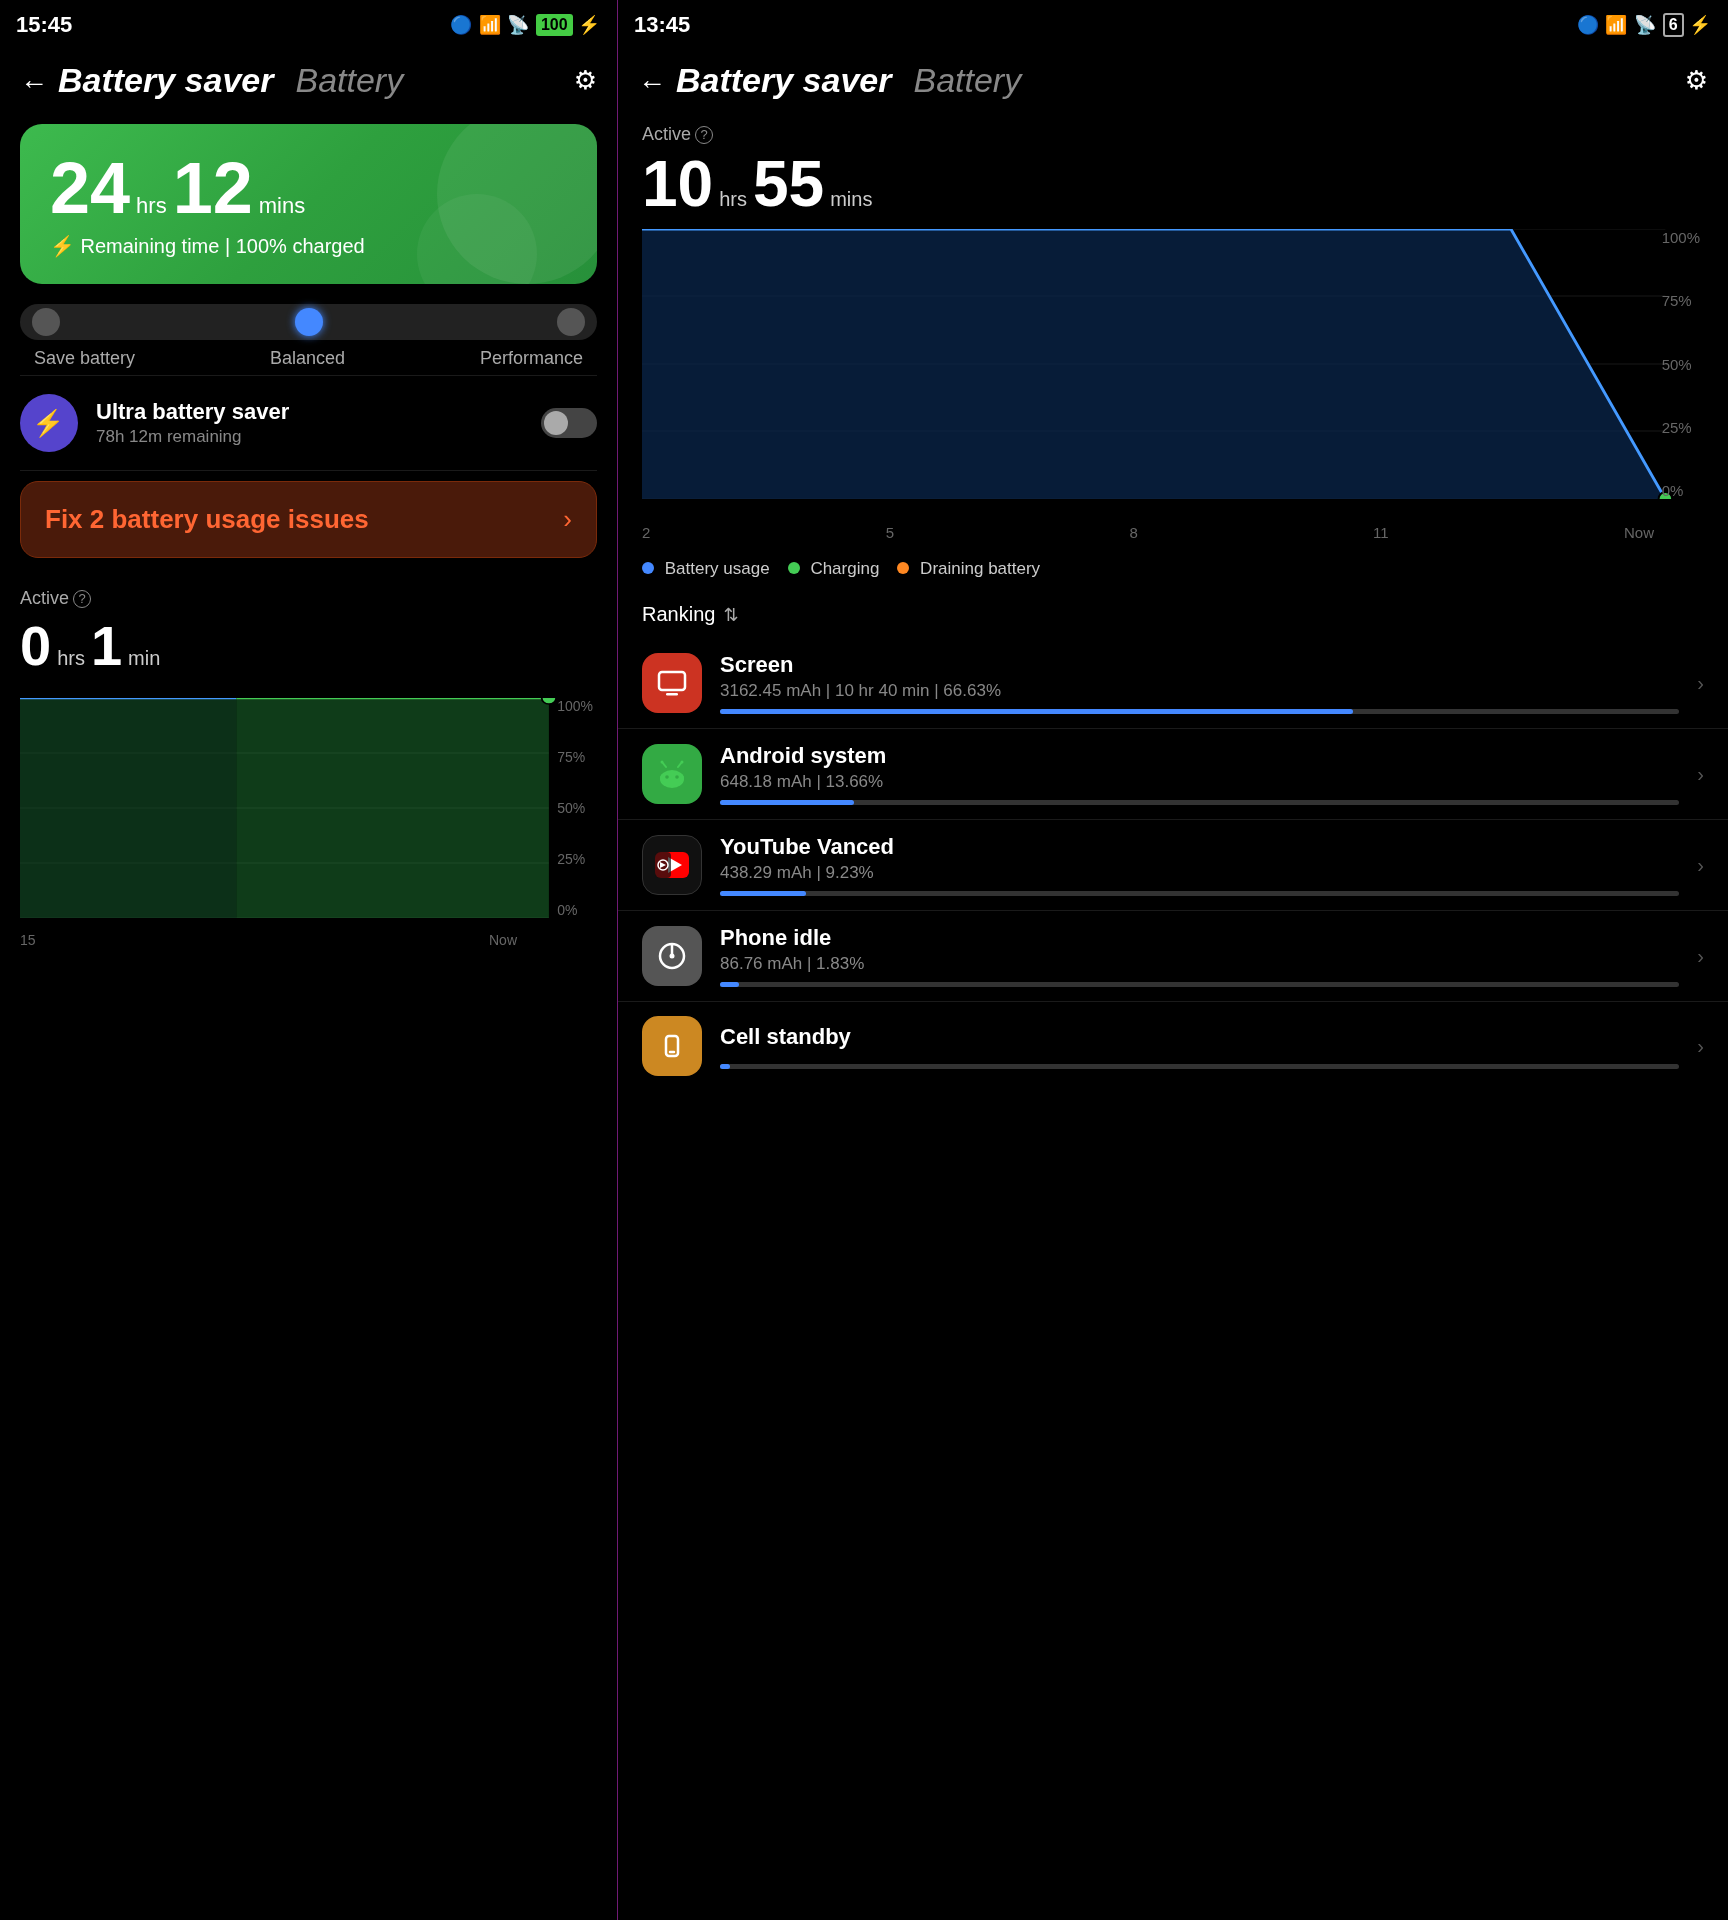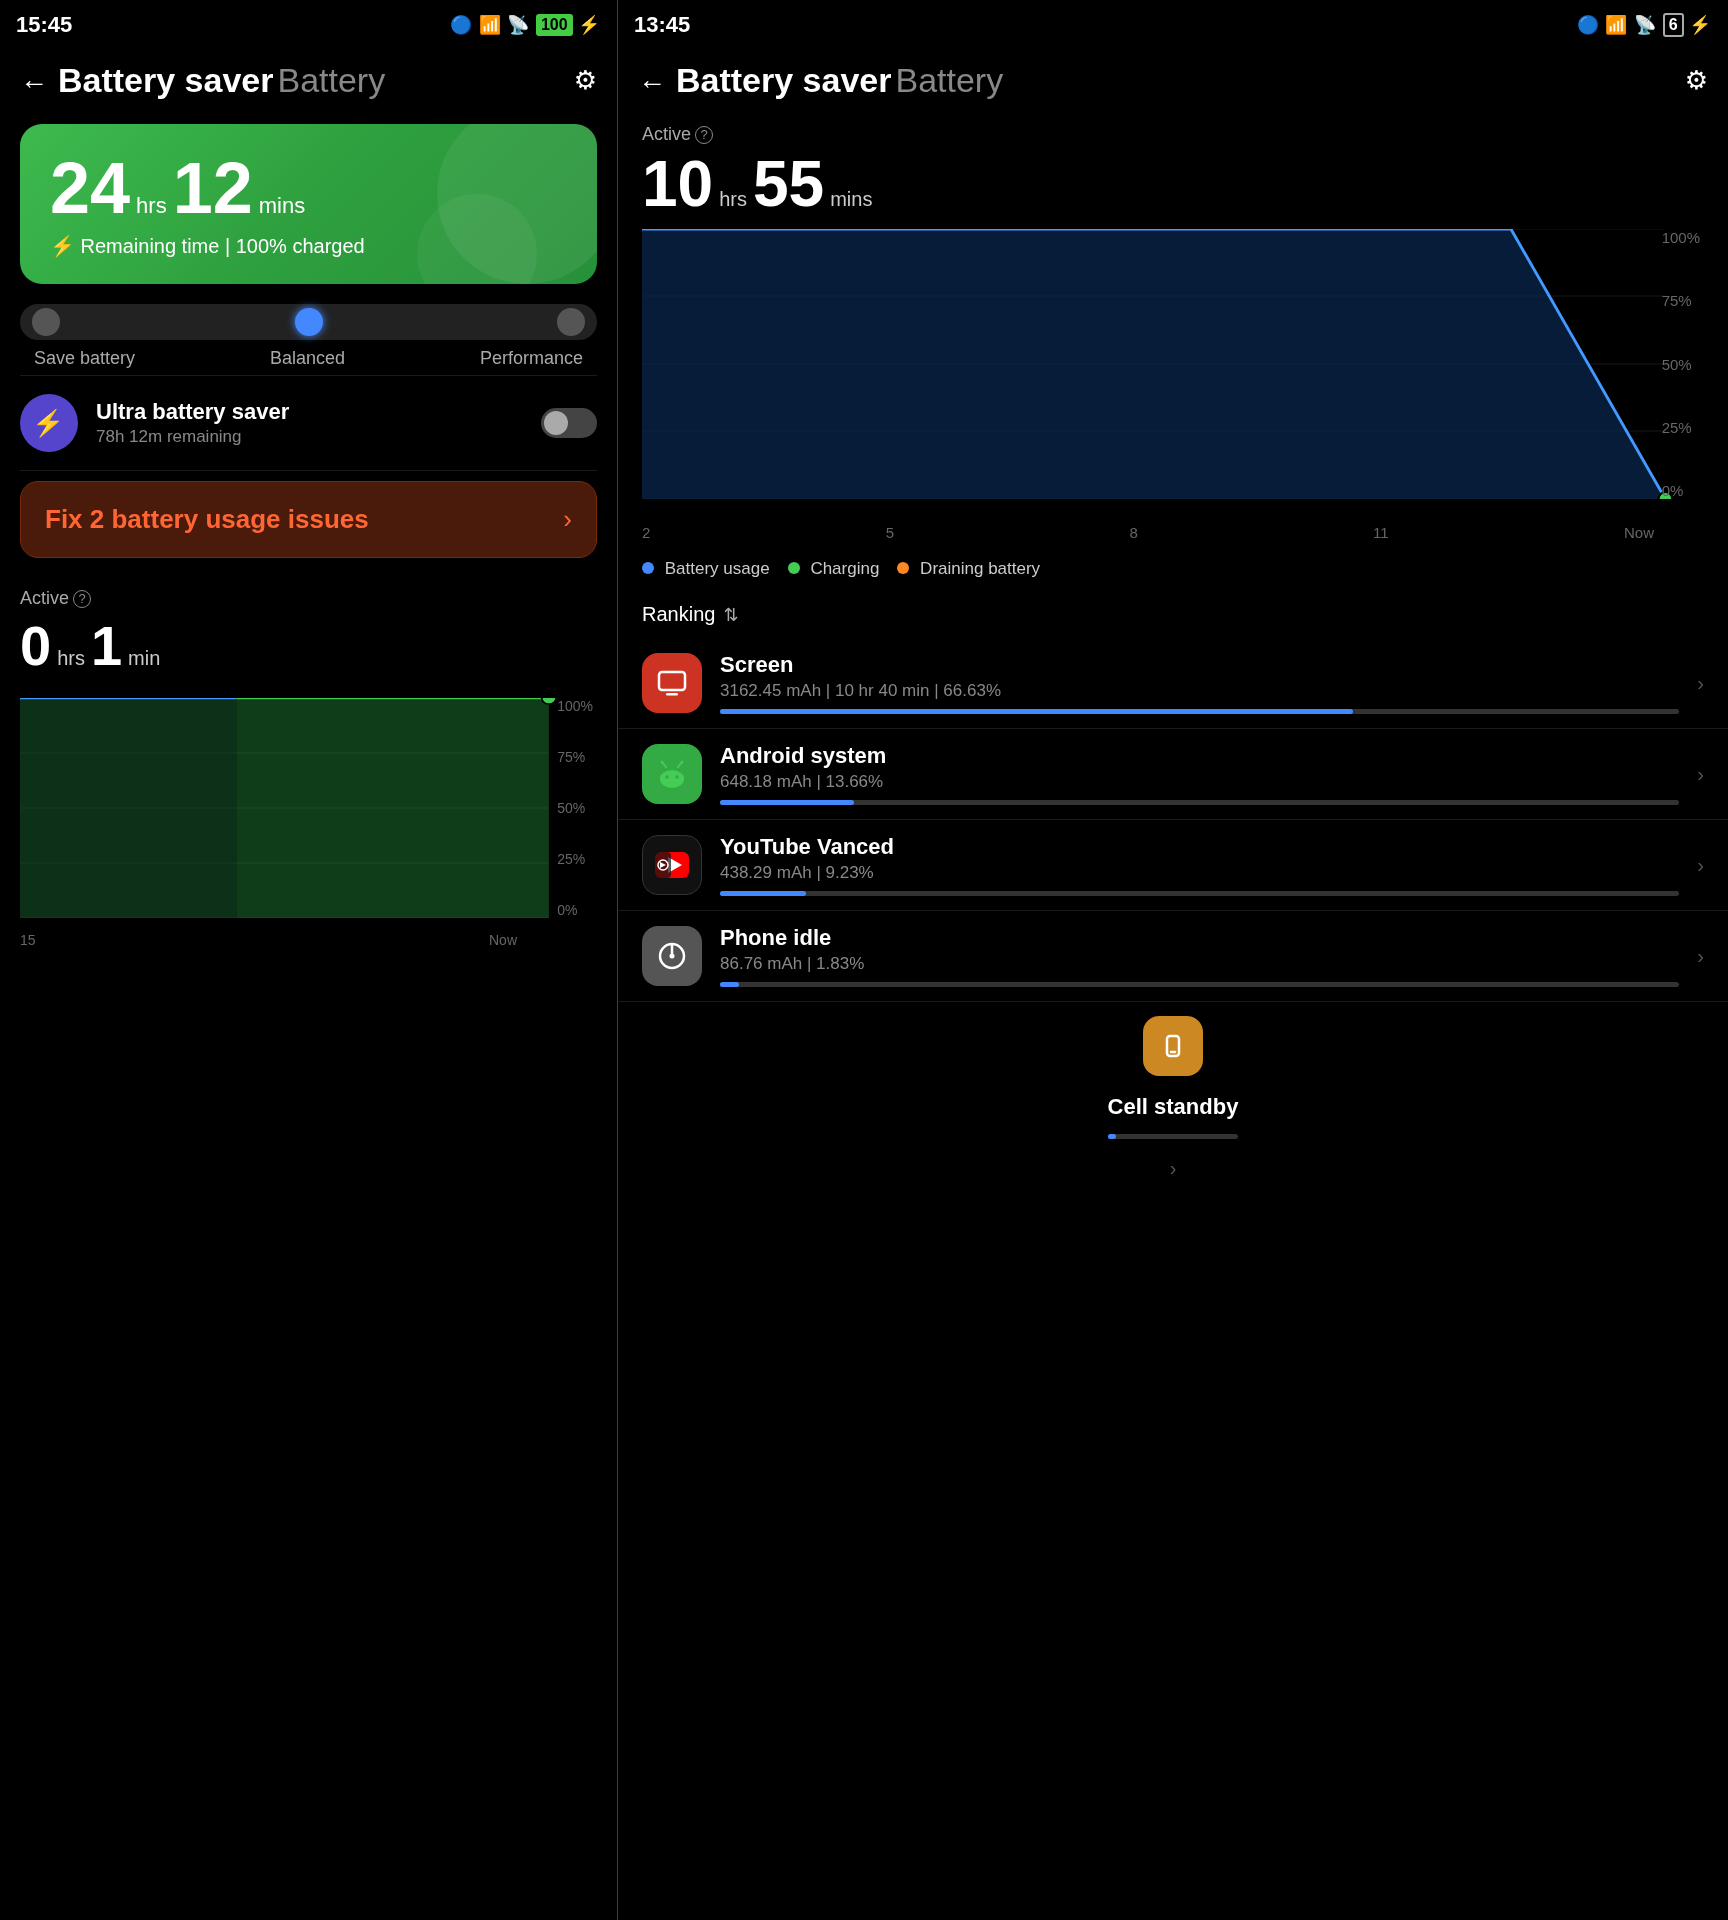--- a/index.html
+++ b/index.html
@@ -40,21 +40,21 @@
     .status-bar .time { font-size: 22px; font-weight: 700; }
     .status-icons { display: flex; align-items: center; gap: 6px; font-size: 18px; }
     
     .header {
       display: flex;
       align-items: center;
       padding: 10px 20px;
       height: 60px;
     }
     .header .back-icon { font-size: 28px; color: #fff; cursor: pointer; }
-    .header .title-group { flex: 1; display: flex; align-items: center; gap: 4px; padding-left: 10px; }
+    .header .title-group { flex: 1; display: flex; align-items: center; gap: 22px; padding-left: 10px; font-style: italic; }
     .header .title-main { font-size: 34px; font-weight: 700; color: #fff; }
     .header .title-sub { font-size: 34px; font-weight: 400; color: #888; }
     .header .settings-icon { font-size: 26px; color: #fff; }
     
     .battery-card {
       margin: 14px 20px;
       background: linear-gradient(135deg, #3dba4e 0%, #2ea03e 50%, #27903a 100%);
       border-radius: 22px;
       padding: 28px 30px 24px;
       position: relative;
@@ -511,21 +511,21 @@
       <div class="app-info">
         <div class="app-name">Phone idle</div>
         <div class="app-stats">86.76 mAh | 1.83%</div>
         <div class="app-bar-track">
           <div class="app-bar-fill" style="width:2%;background:#4488ff;min-width:10px;"></div>
         </div>
       </div>
       <span class="chevron-right">›</span>
     </div>
 
-    <div class="app-row" style="border-bottom:none;flex-direction:column;">
+    <div class="app-row" style="border-bottom:none;">
       <div class="app-icon" style="background:#cc8822;">
         <svg width="32" height="32" viewBox="0 0 32 32">
           <rect x="10" y="6" width="12" height="20" rx="3" fill="none" stroke="#fff" stroke-width="2.5"></rect>
           <line x1="14" y1="22" x2="18" y2="22" stroke="#fff" stroke-width="2.5" stroke-linecap="round"></line>
         </svg>
       </div>
       <div class="app-info">
         <div class="app-name">Cell standby</div>
         <div class="app-bar-track" style="margin-top:14px;">
           <div class="app-bar-fill" style="width:1%;background:#4488ff;min-width:8px;"></div>

